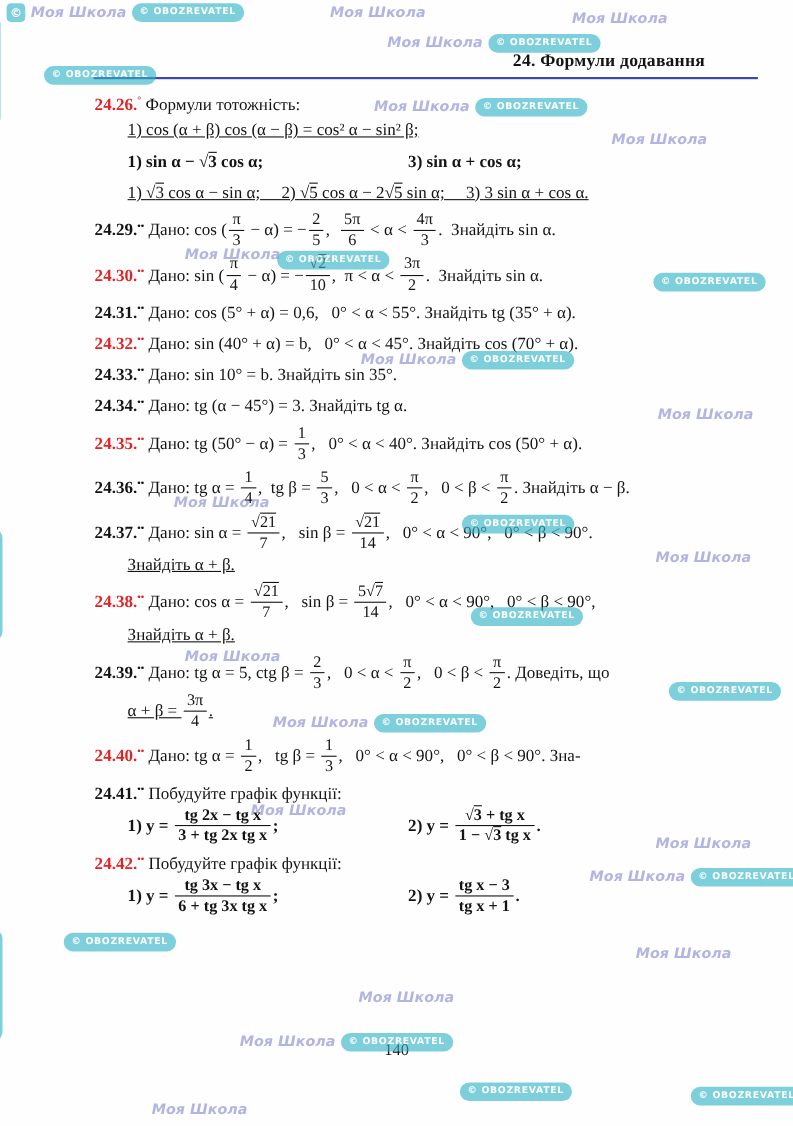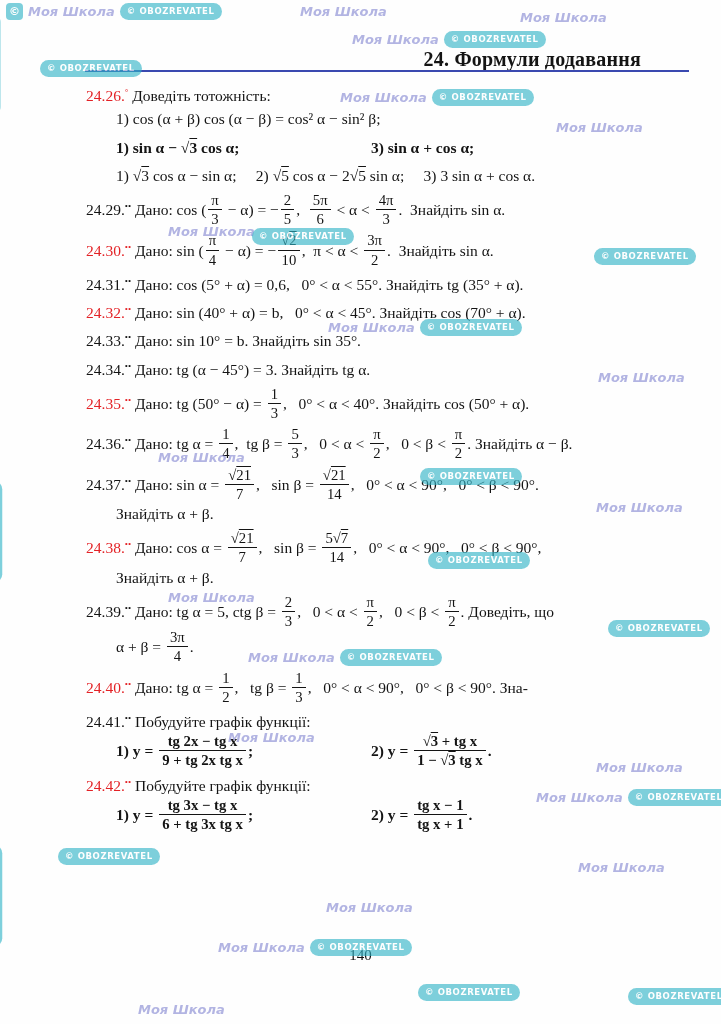--- a/index.html
+++ b/index.html
@@ -4,35 +4,35 @@
 <style>
   html,body{margin:0;padding:0;}
   body{
     width:721px;height:1024px;position:relative;overflow:hidden;
     background:#fefefe;color:#141414;
     font-family:"Liberation Serif", serif;
     font-size:15.5px;line-height:1.5;
   }
   .page-header{
     position:absolute;top:44px;right:80px;
-    font-weight:700;font-size:20px;letter-spacing:.2px;z-index:1;
+    font-weight:700;font-size:16px;letter-spacing:.2px;z-index:1;
   }
   .header-rule{
     position:absolute;top:70px;left:85px;right:32px;height:0;
     border-top:2px solid #3a49b0;z-index:1;
   }
   .content{
     position:absolute;top:84px;left:86px;width:601px;z-index:1;
   }
   .ex{margin-bottom:5px;}
   .ex-line{min-height:20px;}
-  .ex-sub,.ex-cont{margin-left:30px;}
+  .ex-sub,.ex-cont{margin-left:30px;text-decoration:underline;}
   .ex-cols{display:flex;margin-left:30px;font-weight:bold;}
   .col-l{flex:0 0 255px;}
-  .ex-num{font-weight:400;white-space:nowrap;}
+  .ex-num{font-weight:700;white-space:nowrap;}
   .ex-num.red{color:#e32226;}
   sup.mark{font-size:9px;line-height:0;}
   .frac{display:inline-block;vertical-align:-0.6em;text-align:center;line-height:1.1;margin:0 2px;font-size:0.95em;}
   .fnum{display:block;padding:0 3px 1px;border-bottom:1.2px solid currentColor;}
   .fden{display:block;padding:1px 3px 0;}
   .rt{white-space:nowrap;}
   .rt .ov{text-decoration:overline;}
   .page-number{
     position:absolute;left:0;right:0;top:944px;text-align:center;
     font-size:15px;z-index:1;
@@ -56,21 +56,21 @@
   }
 </style>
 </head>
 <body>
 
 <div class="page-header">24. Формули додавання</div>
 <div class="header-rule"></div>
 
 <div class="content" id="exercises">
     <div class="ex">
-      <div class="ex-line ex-firstline"><span class="ex-num red">24.26.<sup class="mark">°</sup></span> <span class="ex-text">Доведіть тотожність:</span></div>
+      <div class="ex-line ex-firstline"><span class="ex-num red">24.26.<sup class="mark">°</sup></span> <span class="ex-text">Формули тотожність:</span></div>
       <div class="ex-line ex-sub">1) cos (α + β) cos (α − β) = cos² α − sin² β;</div>
     </div>
     <div class="ex">
       <div class="ex-line ex-cols">
         <span class="col col-l">1) sin α − <span class="rt">√<span class="ov">3</span></span> cos α;</span>
         <span class="col col-r">3) sin α + cos α;</span>
       </div>
     </div>
     <div class="ex">
       <div class="ex-line ex-sub">1) <span class="rt">√<span class="ov">3</span></span> cos α − sin α;  2) <span class="rt">√<span class="ov">5</span></span> cos α − 2<span class="rt">√<span class="ov">5</span></span> sin α;  3) 3 sin α + cos α.</div>
@@ -110,29 +110,29 @@
     <div class="ex">
       <div class="ex-line ex-firstline"><span class="ex-num">24.39.<sup class="mark">••</sup></span> <span class="ex-text">Дано: tg α = 5, ctg β = <span class="frac"><span class="fnum">2</span><span class="fden">3</span></span>,  0 &lt; α &lt; <span class="frac"><span class="fnum">π</span><span class="fden">2</span></span>,  0 &lt; β &lt; <span class="frac"><span class="fnum">π</span><span class="fden">2</span></span>. Доведіть, що</span></div>
       <div class="ex-line ex-cont">α + β = <span class="frac"><span class="fnum">3π</span><span class="fden">4</span></span>.</div>
     </div>
     <div class="ex">
       <div class="ex-line ex-firstline"><span class="ex-num red">24.40.<sup class="mark">••</sup></span> <span class="ex-text">Дано: tg α = <span class="frac"><span class="fnum">1</span><span class="fden">2</span></span>,  tg β = <span class="frac"><span class="fnum">1</span><span class="fden">3</span></span>,  0° &lt; α &lt; 90°,  0° &lt; β &lt; 90°. Зна-</span></div>
     </div>
     <div class="ex">
       <div class="ex-line ex-firstline"><span class="ex-num">24.41.<sup class="mark">••</sup></span> <span class="ex-text">Побудуйте графік функції:</span></div>
       <div class="ex-line ex-cols">
-        <span class="col col-l">1) y = <span class="frac"><span class="fnum">tg 2x − tg x</span><span class="fden">9 + tg 2x tg x</span></span>;</span>
+        <span class="col col-l">1) y = <span class="frac"><span class="fnum">tg 2x − tg x</span><span class="fden">3 + tg 2x tg x</span></span>;</span>
         <span class="col col-r">2) y = <span class="frac"><span class="fnum"><span class="rt">√<span class="ov">3</span></span> + tg x</span><span class="fden">1 − <span class="rt">√<span class="ov">3</span></span> tg x</span></span>.</span>
       </div>
     </div>
     <div class="ex">
       <div class="ex-line ex-firstline"><span class="ex-num red">24.42.<sup class="mark">••</sup></span> <span class="ex-text">Побудуйте графік функції:</span></div>
       <div class="ex-line ex-cols">
         <span class="col col-l">1) y = <span class="frac"><span class="fnum">tg 3x − tg x</span><span class="fden">6 + tg 3x tg x</span></span>;</span>
-        <span class="col col-r">2) y = <span class="frac"><span class="fnum">tg x − 1</span><span class="fden">tg x + 1</span></span>.</span>
+        <span class="col col-r">2) y = <span class="frac"><span class="fnum">tg x − 3</span><span class="fden">tg x + 1</span></span>.</span>
       </div>
     </div>
   </div>
 
 <div class="page-number">140</div>
 
 <div id="wm-layer">
     <div class="wm" style="left: 6px; top: 2px;">
       <span class="wm-logo">©</span>
       <span class="wm-script">Моя Школа</span>

